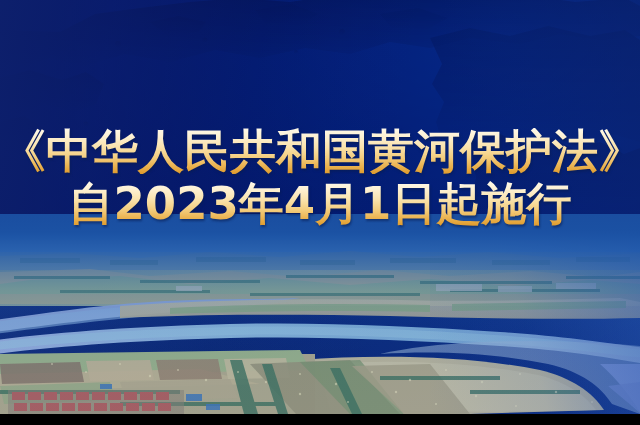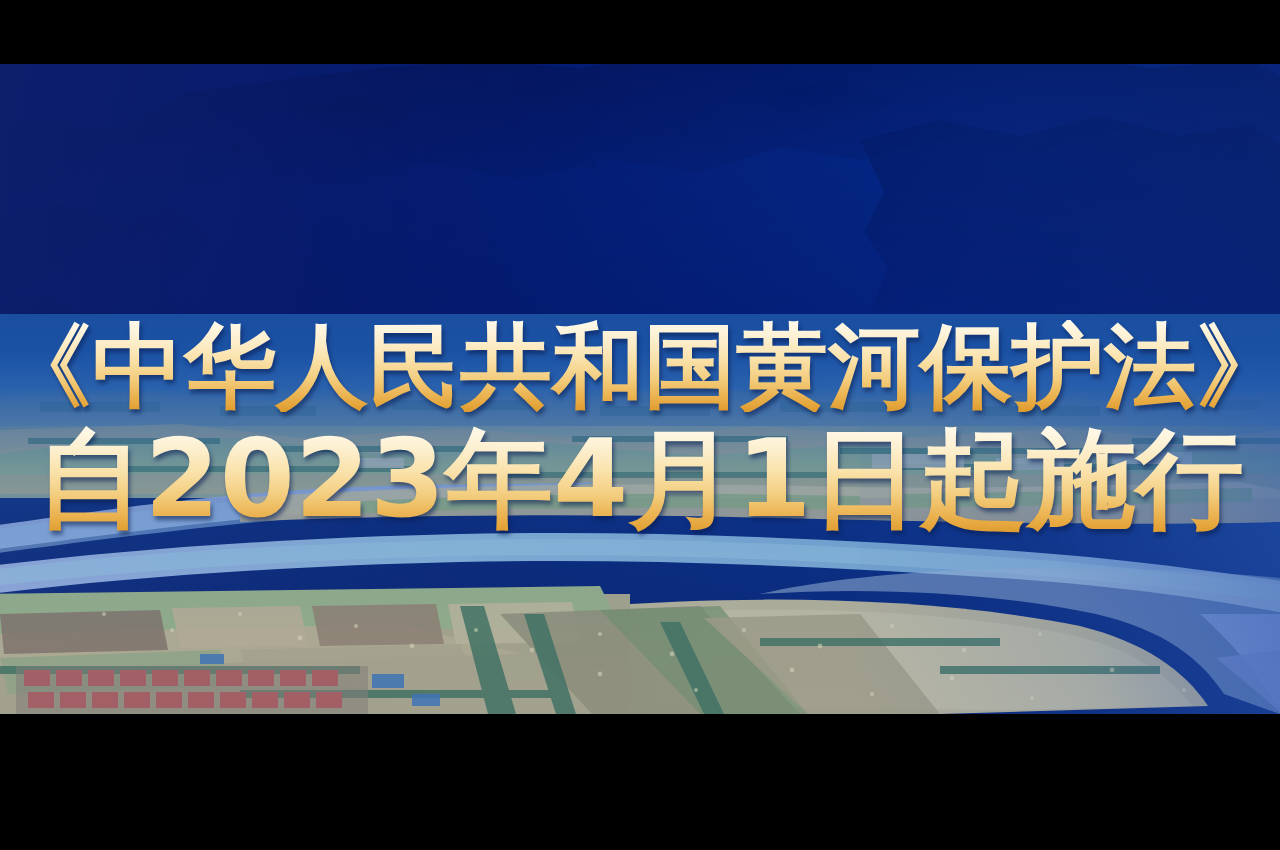--- a/index.html
+++ b/index.html
@@ -8,24 +8,23 @@
     padding: 0;
     background: #000;
   }
   body {
     font-family: "Liberation Sans", "DejaVu Sans", sans-serif;
   }
 
   #poster {
     position: relative;
     width: 640px;
-    height: 325px;
+    height: 414px;
     overflow: hidden;
     background: #0f766e;
-    margin-top: 32px;
   }
 
   
   .bg-base {
     position: absolute;
     inset: 0;
     background:
       radial-gradient(130% 110% at 78% 8%, #2a74c6 0%, #1f5fb4 28%, #1a4ba2 55%, #173d8f 80%, #15357f 100%),
       linear-gradient(110deg, #17318a 0%, #1a47a0 35%, #1f5cb2 70%, #2368bd 100%);
     background-blend-mode: multiply, normal;
@@ -126,21 +125,21 @@
         #e5a63c 92%,
         #dd9a2c 100%);
     -webkit-background-clip: text;
     background-clip: text;
     color: transparent;
     -webkit-text-fill-color: transparent;
     filter: drop-shadow(1px 2px 1px rgba(8,28,80,0.55));
     white-space: nowrap;
   }
   .hl-line.l1 { font-size: 46px; }
-  .hl-line.l2 { font-size: 54px; margin-top: 7px; }
+  .hl-line.l2 { font-size: 45px; margin-top: 7px; }
 </style>
 </head>
 <body>
 
 <div id="poster">
 
   <div class="bg-base"></div>
 
   <div class="worldmap">
     <svg viewBox="0 0 640 300" preserveAspectRatio="none" xmlns="http://www.w3.org/2000/svg">

